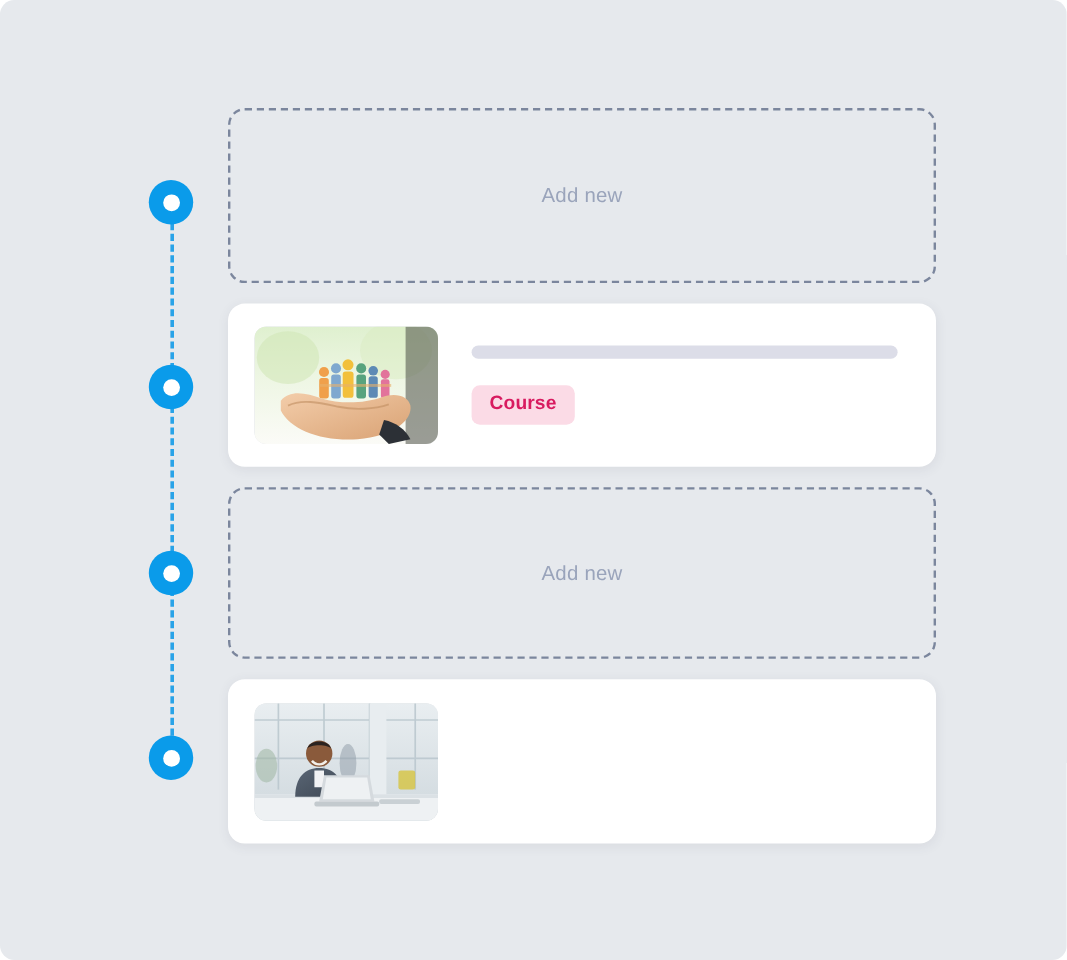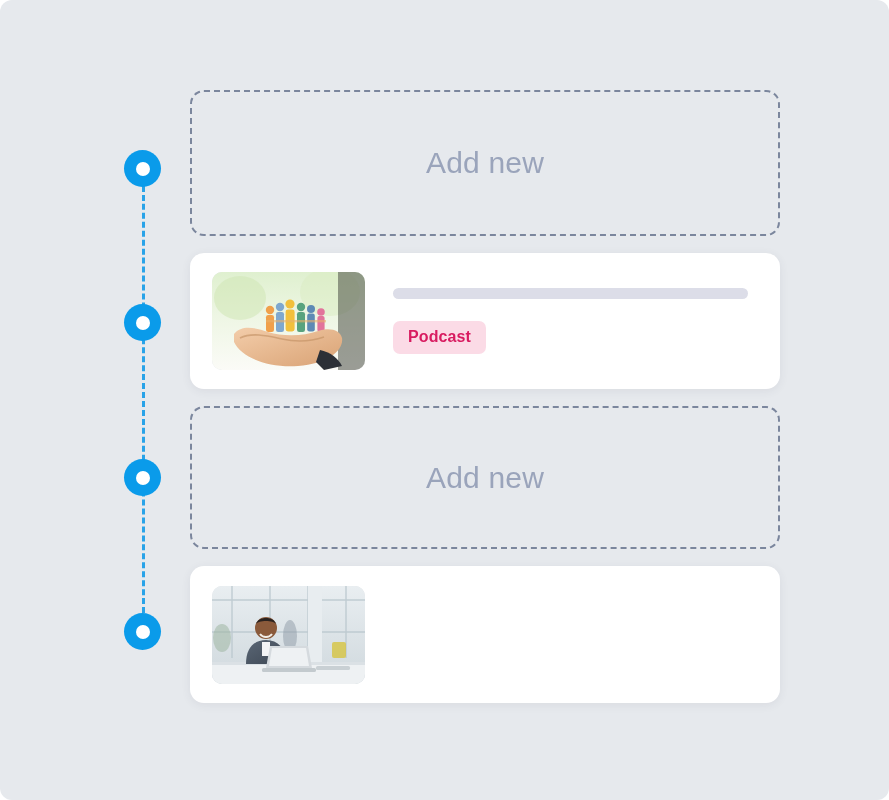--- a/index.html
+++ b/index.html
@@ -82,21 +82,21 @@
     box-sizing: border-box;
     border: 2px dashed #7b869d;
     border-radius: 14px;
     display: flex;
     align-items: center;
     justify-content: center;
   }
   .add-new.a1 { top: 90px; height: 146px; }
   .add-new.a2 { top: 406px; height: 143px; }
   .add-new-label {
-    font-size: 30px;
+    font-size: 17px;
     color: #9aa4bb;
     letter-spacing: 0.2px;
   }
 
   
   .card {
     position: absolute;
     left: 0;
     width: 590px;
     background: #ffffff;
@@ -222,21 +222,21 @@
             <rect x="54" y="48" width="60" height="2.4" fill="#e7b06a" opacity="0.6"></rect>
           </g>
 
           <path d="M22 62 C30 52 44 56 56 60 C72 65 92 64 106 59 C118 55 128 58 130 66 C132 78 116 92 86 94 C56 96 30 86 22 70 Z" fill="url(#skin)"></path>
           <path d="M28 66 C40 60 56 64 70 67 C84 70 100 69 112 65" stroke="#c08d61" stroke-width="1.6" fill="none" opacity="0.6"></path>
           <path d="M108 78 C118 80 126 86 130 94 L112 98 L104 90 Z" fill="#2c3036"></path>
         </svg>
       </div>
       <div class="card-body">
         <div class="skeleton-bar wide"></div>
-        <span class="badge podcast">Podcast</span>
+        <span class="badge podcast">Course</span>
       </div>
     </div>
 
     <div class="add-new a2">
       <span class="add-new-label">Add new</span>
     </div>
 
     <div class="card c2">
       <div class="thumb">
         <svg viewBox="0 0 153 98" preserveAspectRatio="xMidYMid slice" aria-hidden="true">

